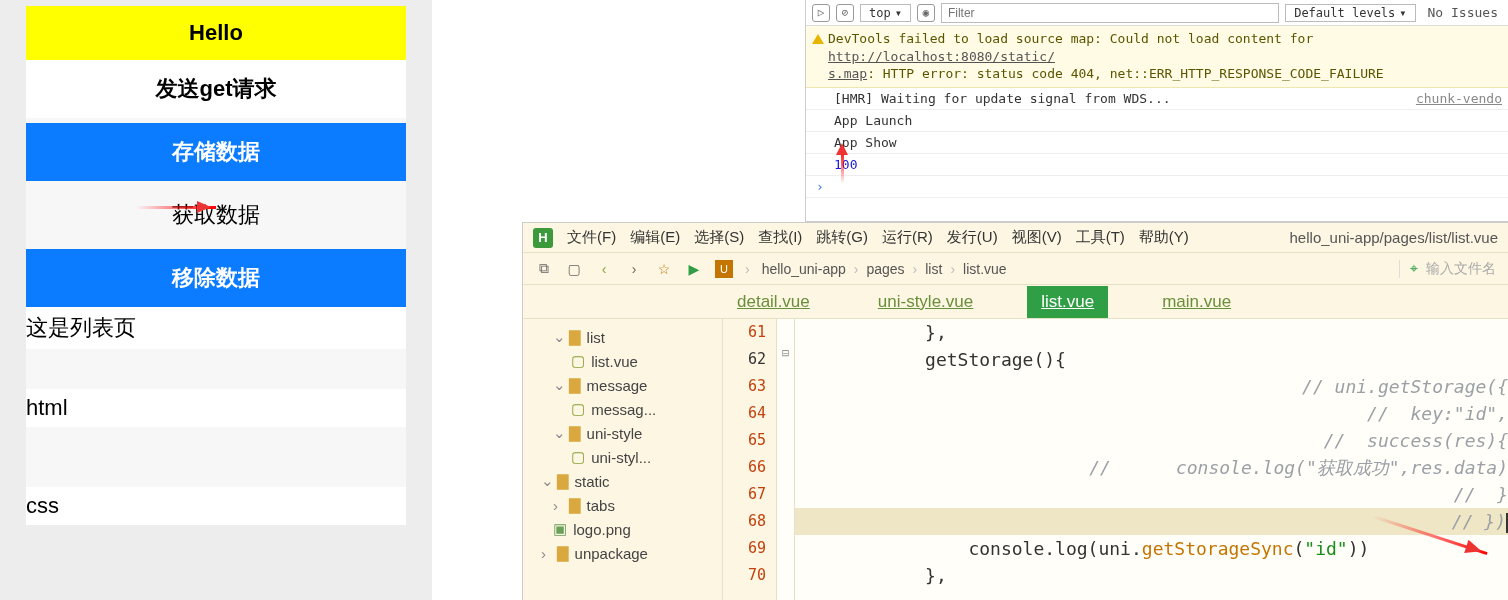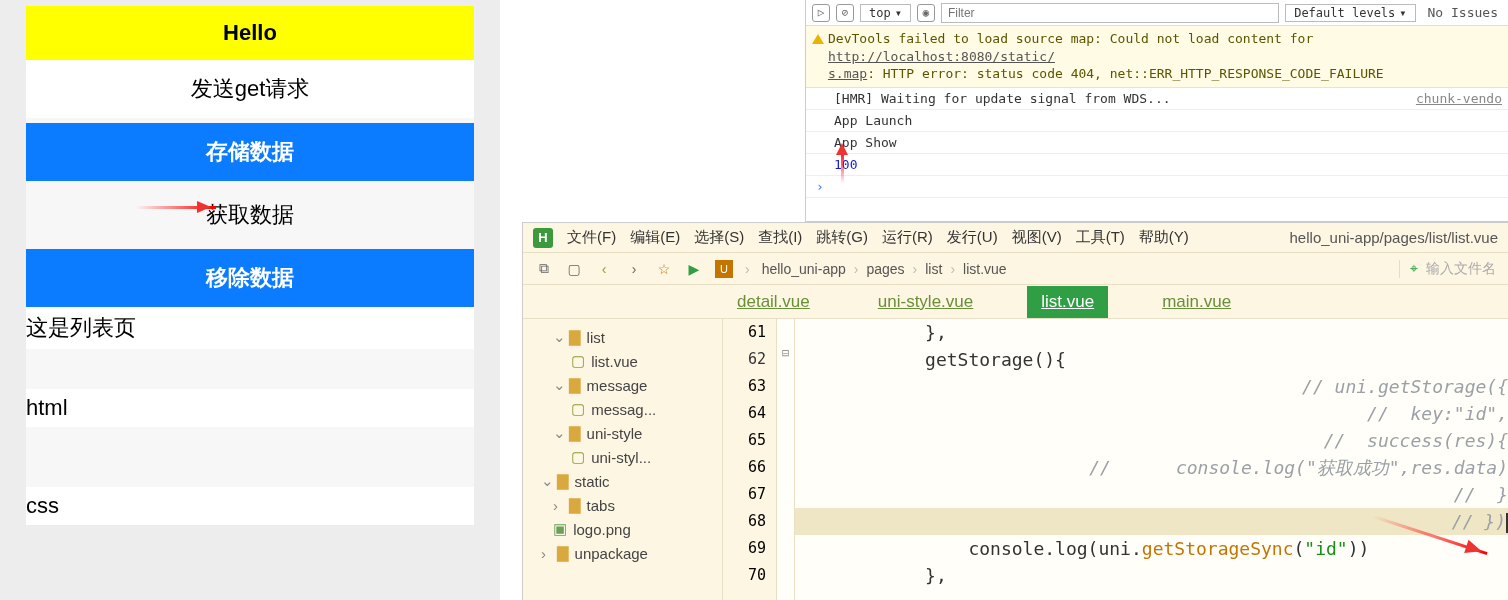--- a/index.html
+++ b/index.html
@@ -1,22 +1,22 @@
 <!DOCTYPE html>
 <html><head>
 <meta charset="utf-8">
 <style>
   * { margin:0; padding:0; box-sizing:border-box; }
   body { width:1508px; height:600px; position:relative; font-family:Arial,"Microsoft YaHei",sans-serif; background:#fff; overflow:hidden; }
 
   
-  .phone { position:absolute; left:0; top:0; width:500px; height:600px; background:#ededed; padding-top:6px; }
+  .phone { position:absolute; left:0; top:0; width:432px; height:600px; background:#ededed; padding-top:6px; }
   .phone-inner { margin:0 26px; background:#f7f7f7; }
   .hello-bar { background:yellow; text-align:center; font-weight:bold; font-size:22px; padding:14px 0; color:#000; }
-  .white-btn { background:#fff; text-align:center; font-size:22px; padding:14px 0; color:#000; }
+  .white-btn { background:#fff; text-align:center; font-size:22px; padding:14px 0; color:#000;font-weight:bold; }
   .blue-btn  { background:#0b7bff; text-align:center; font-size:22px; padding:14px 0; color:#fff; margin-top:5px;font-weight:bold; }
   .white-btn2{ background:#f7f7f7; text-align:center; font-size:22px; padding:14px 0; color:#000; margin-top:5px; position:relative; }
   .plain-left { background:#fff; font-size:22px; padding:6px 0 6px 0; color:#000; }
   .spacer { height:40px; }
   .red-arrow { position:absolute; width:80px; height:3px; background:linear-gradient(to right,rgba(255,0,0,0),rgba(255,0,0,1)); }
   .red-arrow::after{ content:""; position:absolute; right:-1px; top:-5px; border:6px solid transparent; border-left:14px solid #e33; }
 
   
   .devtools { position:absolute; left:805px; top:0; width:705px; height:222px; background:#fff; border-left:1px solid #ccc; border-bottom:1px solid #ccc; font-family:Menlo,Consolas,monospace; font-size:13px; color:#333; }
   .dt-toolbar { height:26px; border-bottom:1px solid #ddd; display:flex; align-items:center; gap:6px; padding:0 6px; }
@@ -50,21 +50,21 @@
   .ide-body{ display:flex; height:calc(100% - 96px);}
   .ide-tree{ width:200px; background:#fdf6e3; border-right:1px solid #e8e0c4; padding:6px 4px; font-size:15px; color:#444;}
   .tree-row{ display:flex; align-items:center; gap:6px; padding:3px 0 3px 8px;}
   .tcaret{ width:10px; color:#888;}
   .tfolder{ color:#d9a83e;}
   .tfile{ color:#8aa03a;}
   .timg{ color:#6aa05a;}
   .indent1{ padding-left:26px;} .indent2{ padding-left:44px;}
   .ide-code{ flex:1; position:relative; font-family:Consolas,Menlo,monospace; font-size:18px; background:#fffef8;}
   .gutter{ position:absolute; left:0; top:0; bottom:0; width:54px; border-right:1px solid #e8e0c4; background:#fdf6e3;}
-  .ln{ height:27px; line-height:27px; text-align:right; padding-right:10px; color:#000000; font-size:15px;}
+  .ln{ height:27px; line-height:27px; text-align:right; padding-right:10px; color:#c2410c; font-size:15px;}
   .ln.cur{ color:#333;}
   .fold{ position:absolute; left:54px; top:0; bottom:0; width:18px; border-right:1px solid #e8e0c4;}
   .codelines{ position:absolute; left:72px; right:0; top:0;}
   .cl{ height:27px; line-height:27px; white-space:pre; color:#333;}
   .hl{ background:#eee6c4;}
   .cmt{ color:#9aa0a6; font-style:italic;text-align:right;}
   .kw{ color:#333;}
   .mcall{ color:#c47500;}
   .str{ color:#1a8f1a;}
   .cursor{ display:inline-block; width:0; border-left:2px solid #333; height:20px; vertical-align:middle;}

